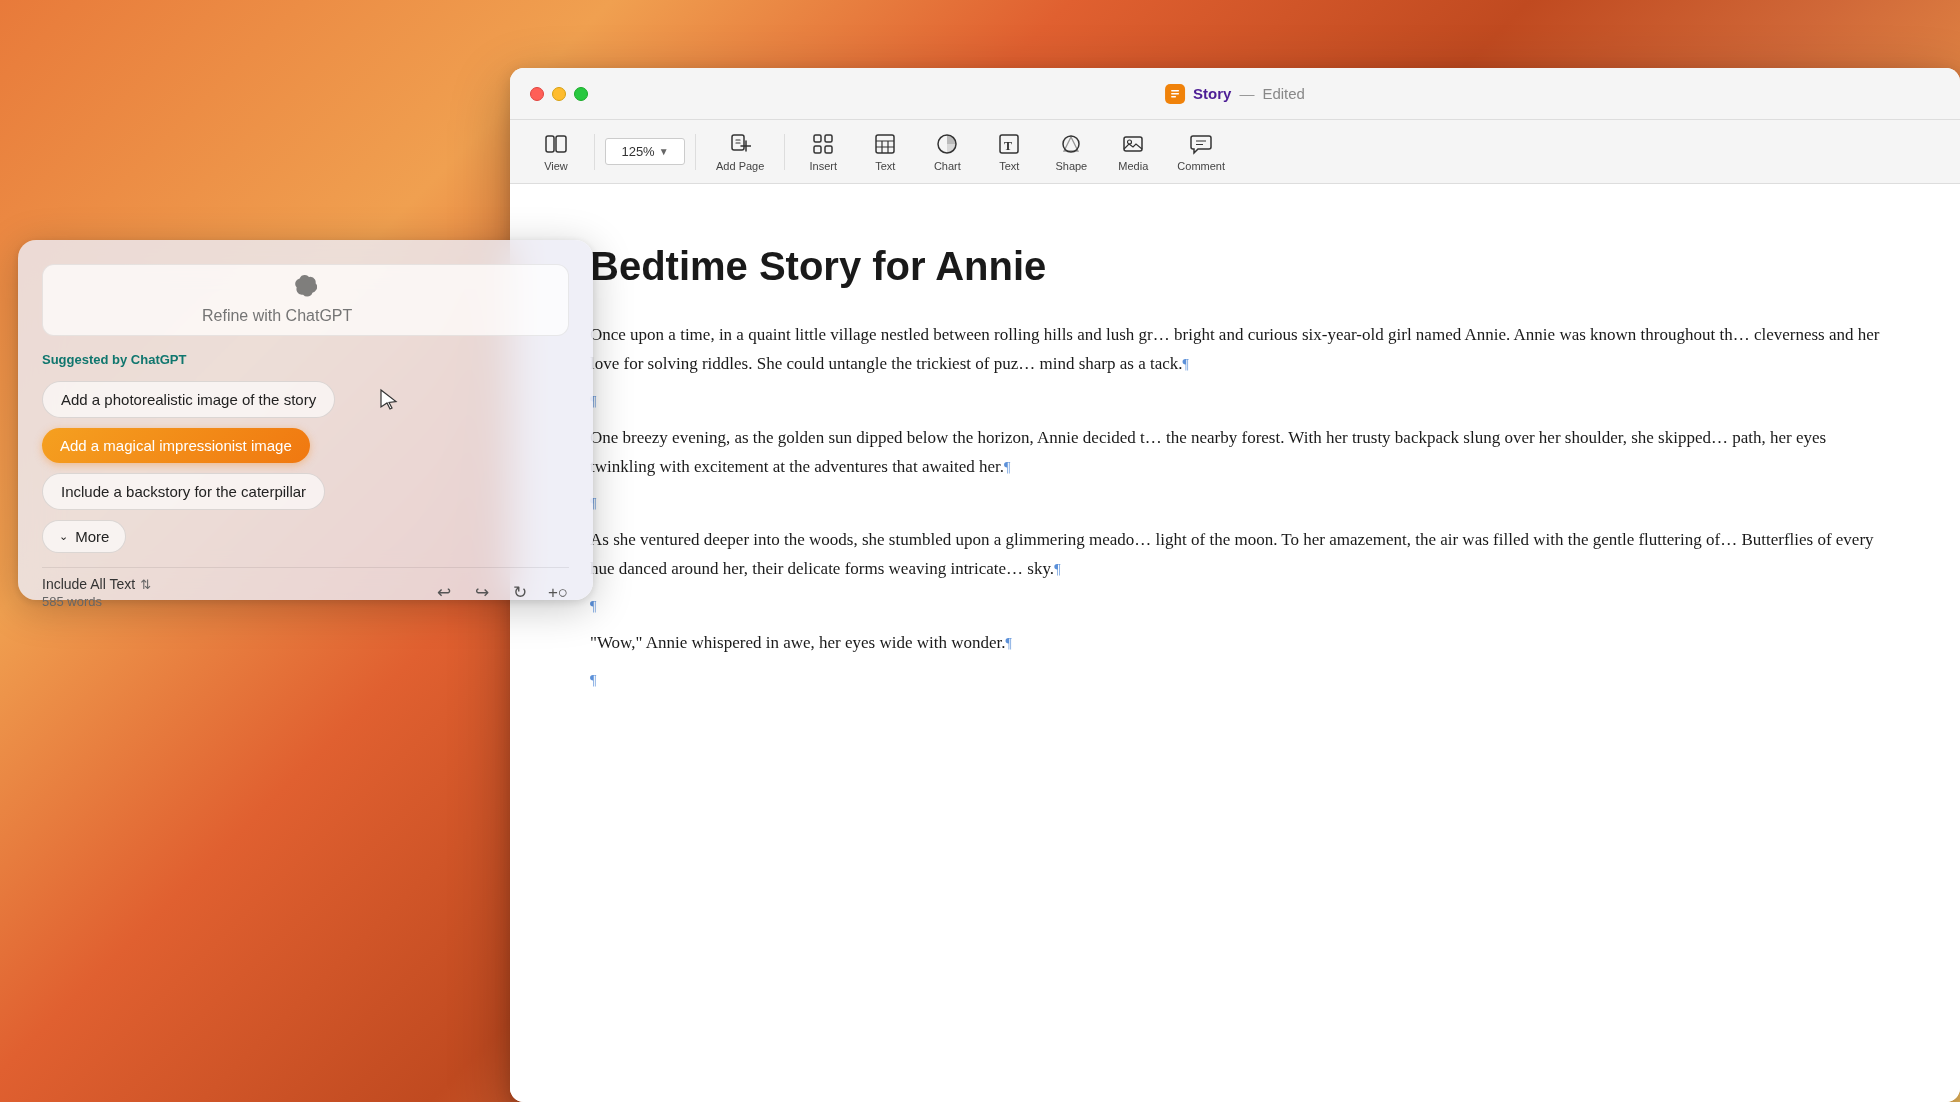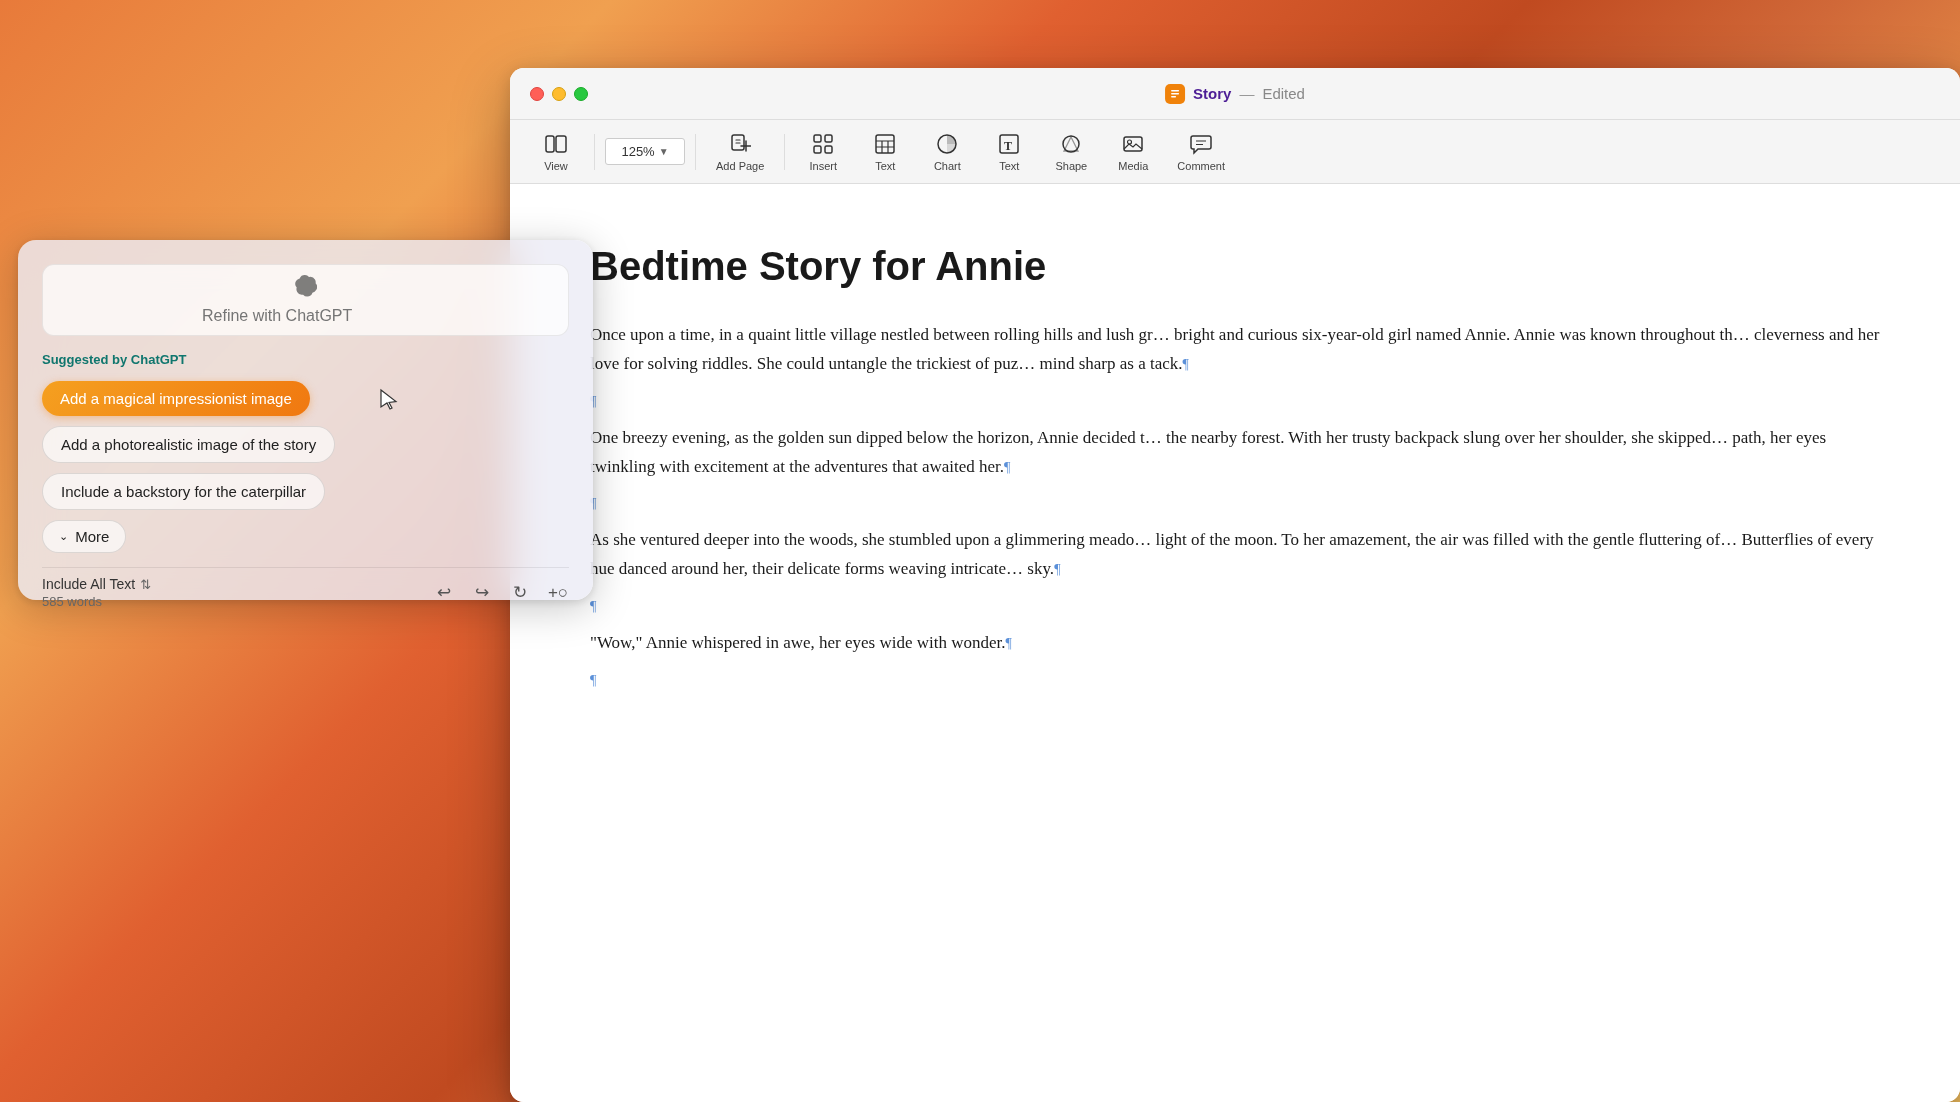--- a/index.html
+++ b/index.html
@@ -368,25 +368,25 @@
 
     <svg class="chatgpt-icon" viewBox="0 0 24 24" fill="none" xmlns="http://www.w3.org/2000/svg">
       <path d="M22.28 9.82a5.93 5.93 0 0 0-.51-4.87 6.01 6.01 0 0 0-6.47-2.88 5.93 5.93 0 0 0-4.47-2A6.01 6.01 0 0 0 5.1 3.77a5.93 5.93 0 0 0-3.98 2.88 6.01 6.01 0 0 0 .74 7.03 5.93 5.93 0 0 0 .51 4.87 6.01 6.01 0 0 0 6.47 2.88 5.93 5.93 0 0 0 4.47 2 6.01 6.01 0 0 0 5.73-4.17 5.93 5.93 0 0 0 3.98-2.88 6.01 6.01 0 0 0-.74-7.56z" fill="#555"></path>
     </svg>
     <input class="refine-input" type="text" placeholder="Refine with ChatGPT" style="">
   </div>
 
   <div class="suggested-label">Suggested by ChatGPT</div>
 
   <div class="suggestions">
+    <button class="suggestion-btn normal">
+      <span>Add a photorealistic image of the story</span>
+    </button>
     <button class="suggestion-btn highlighted">
       <span>Add a magical impressionist image</span>
-    </button>
-    <button class="suggestion-btn normal">
-      <span>Add a photorealistic image of the story</span>
     </button>
     <button class="suggestion-btn normal">
       <span>Include a backstory for the caterpillar</span>
     </button>
     <button class="more-btn">
       <span class="chevron-down">⌄</span>
       <span>More</span>
     </button>
   </div>
 

